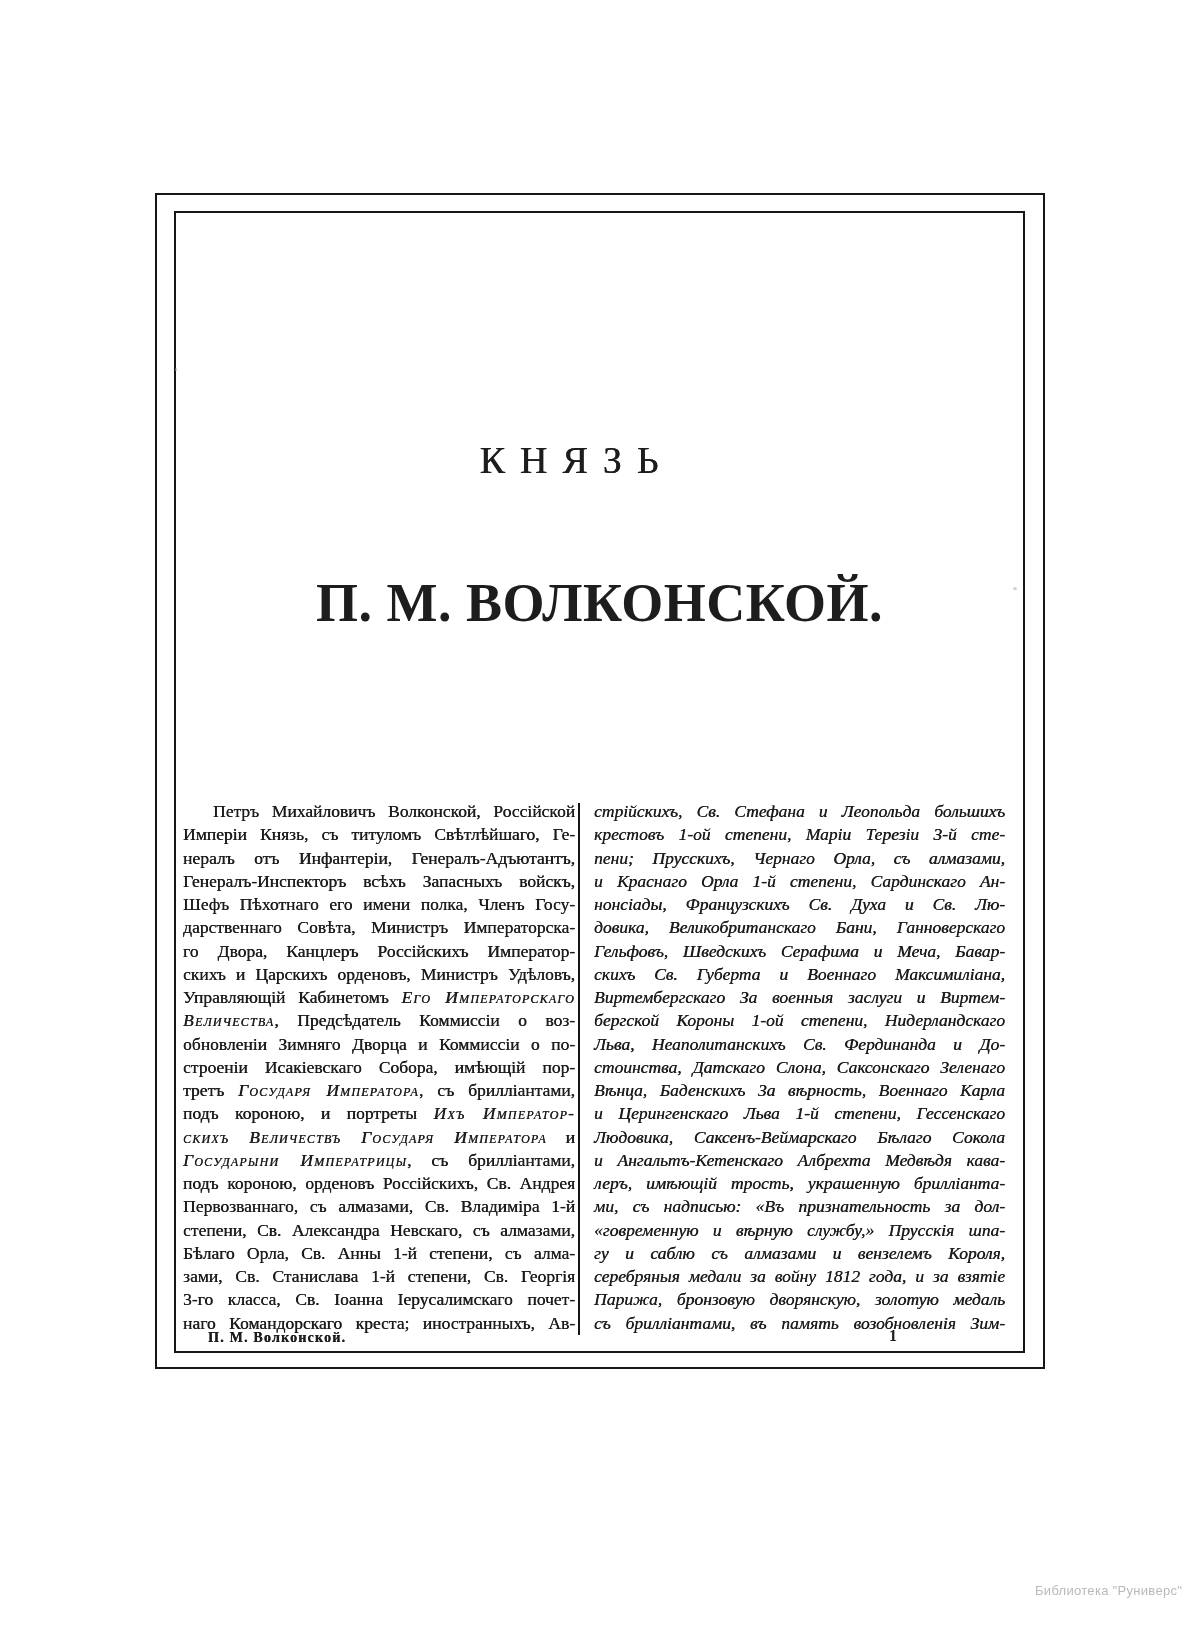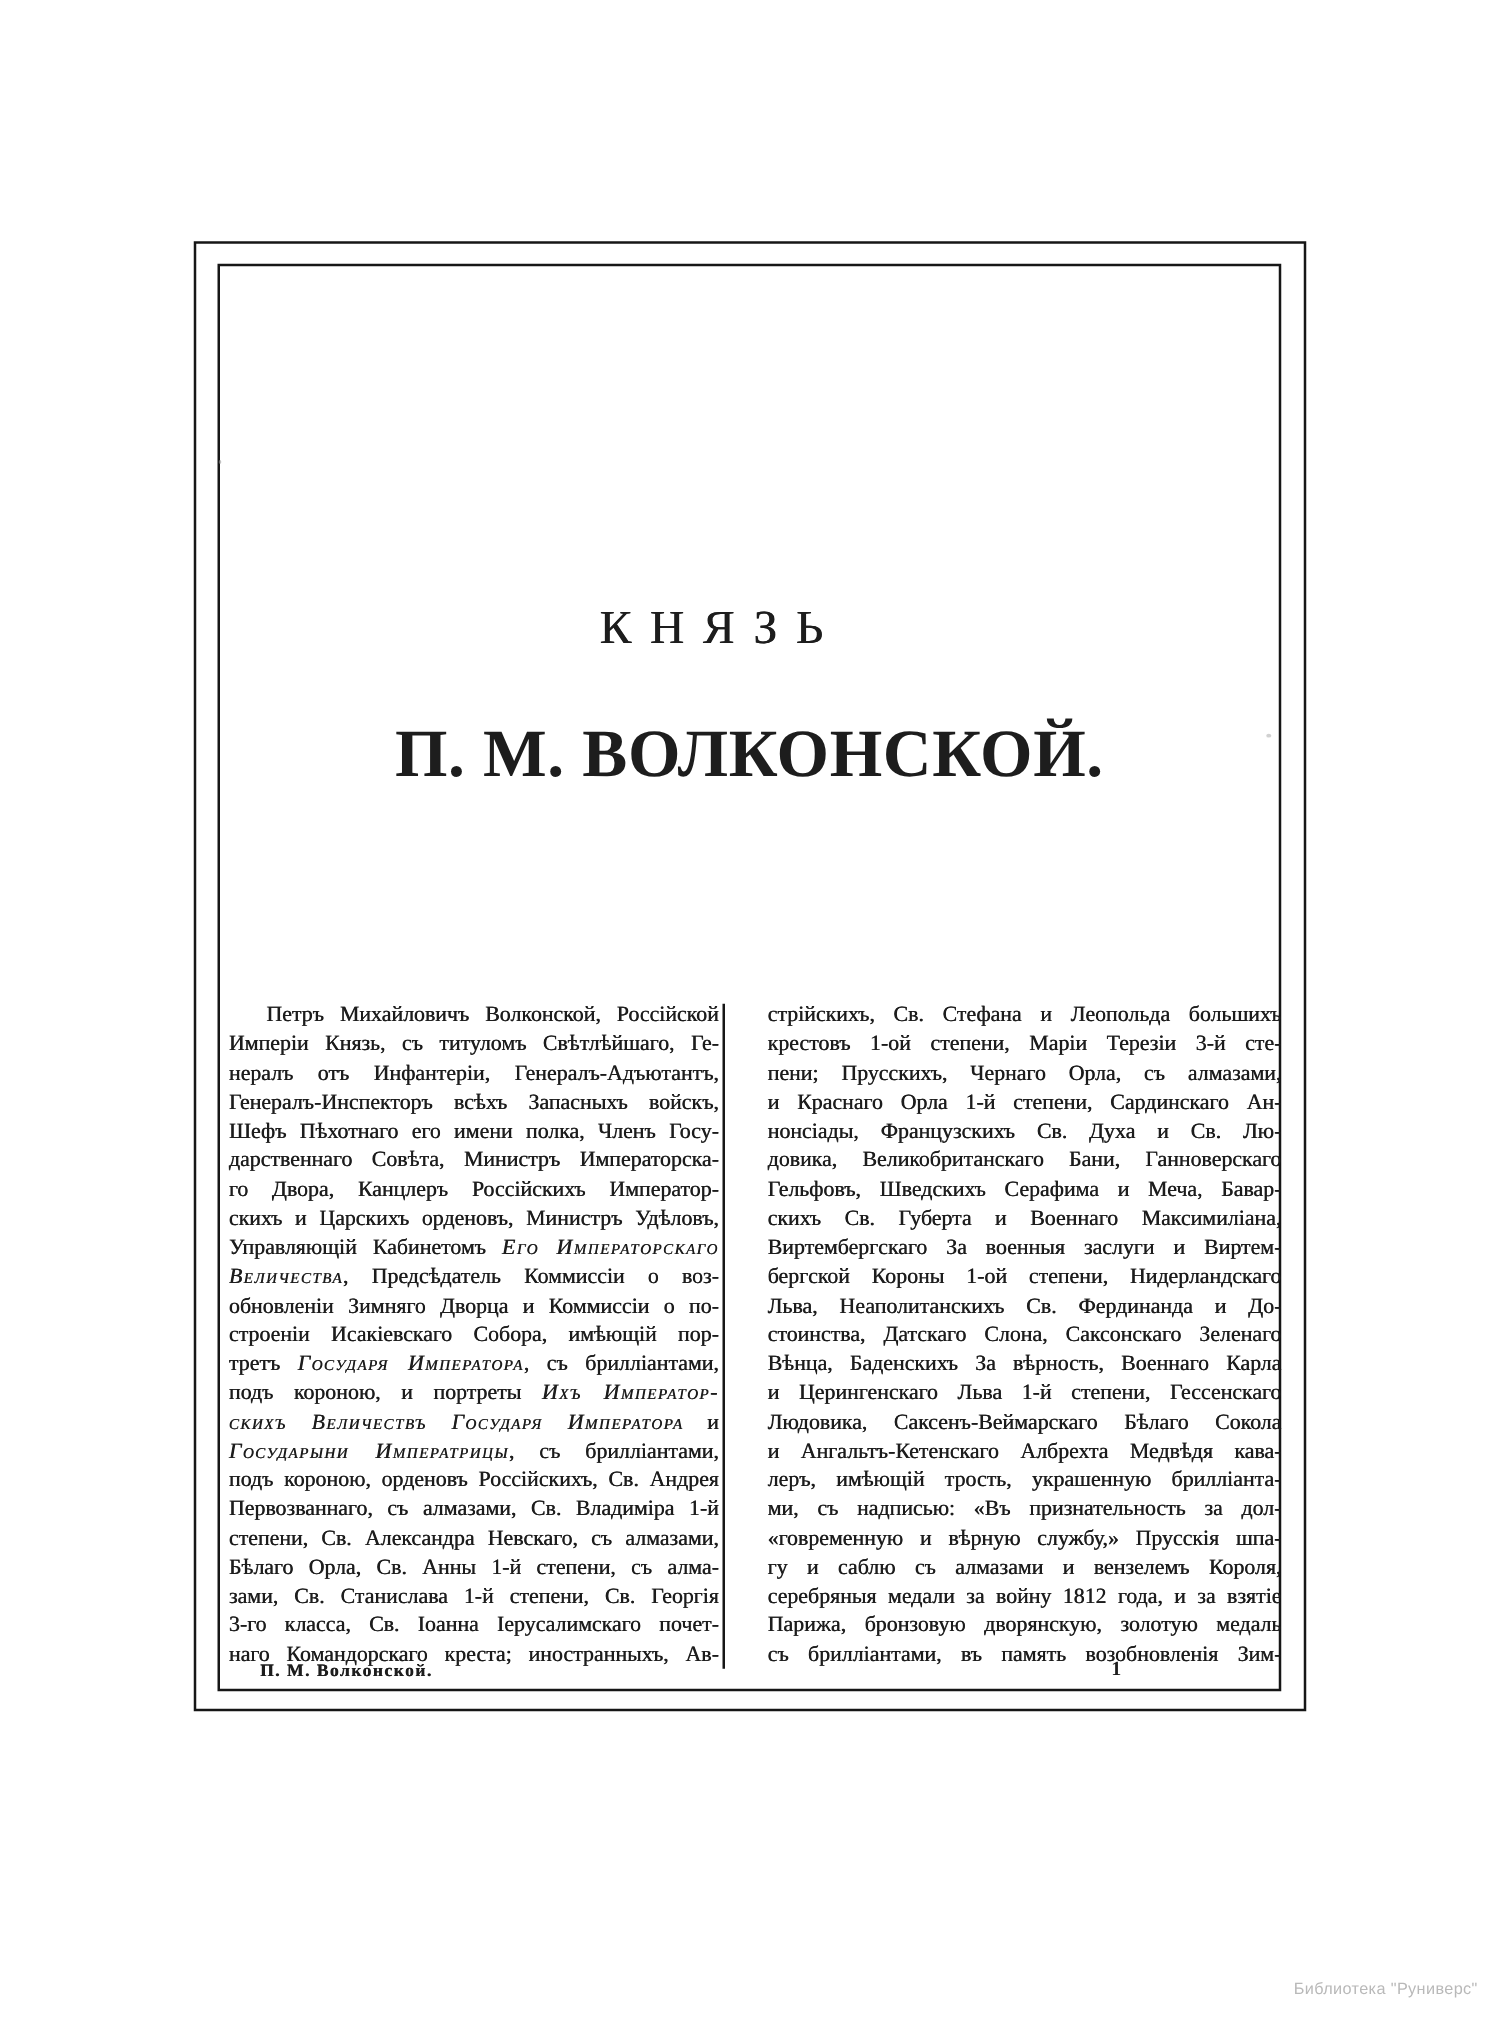--- a/index.html
+++ b/index.html
@@ -19,21 +19,21 @@
   }
   .outer-frame{
     position:absolute;left:155px;top:193px;width:890px;height:1176px;
     border:2px solid var(--frame);box-sizing:border-box;
   }
   .inner-frame{
     position:absolute;left:174px;top:211px;width:851px;height:1142px;
     border:2px solid var(--frame);box-sizing:border-box;
   }
   .pretitle{
-    position:absolute;left:174px;top:482px;width:790px;
+    position:absolute;left:174px;top:440px;width:790px;
     text-align:center;
     font-size:38px;line-height:1.1;
     letter-spacing:15px;text-indent:15px;
     font-weight:normal;
     text-shadow:0.4px 0 0 currentColor;
     white-space:nowrap;
   }
   .main-title{
     position:absolute;left:174px;top:574px;width:851px;
     text-align:center;
@@ -41,21 +41,21 @@
     font-weight:bold;letter-spacing:0.5px;
     white-space:nowrap;
   }
   .col{
     position:absolute;top:800px;
     font-size:17.5px;line-height:23.25px;
     text-align:justify;text-align-last:justify;
     text-shadow:0.35px 0 0 currentColor;
   }
   .col-left{left:183px;width:392px;text-indent:30px;}
-  .col-right{left:614px;width:411px;}
+  .col-right{left:594px;width:411px;font-style:italic;}
   .divider{
     position:absolute;left:578px;top:803px;width:1.5px;height:532px;
     background:var(--frame);
   }
   .sc{font-variant-caps:small-caps;letter-spacing:1.2px;font-style:italic;}
   .footer-sig{
     position:absolute;left:208px;top:1330px;
     font-size:14px;font-weight:bold;letter-spacing:1.2px;
     text-shadow:0.3px 0 0 currentColor;
   }

